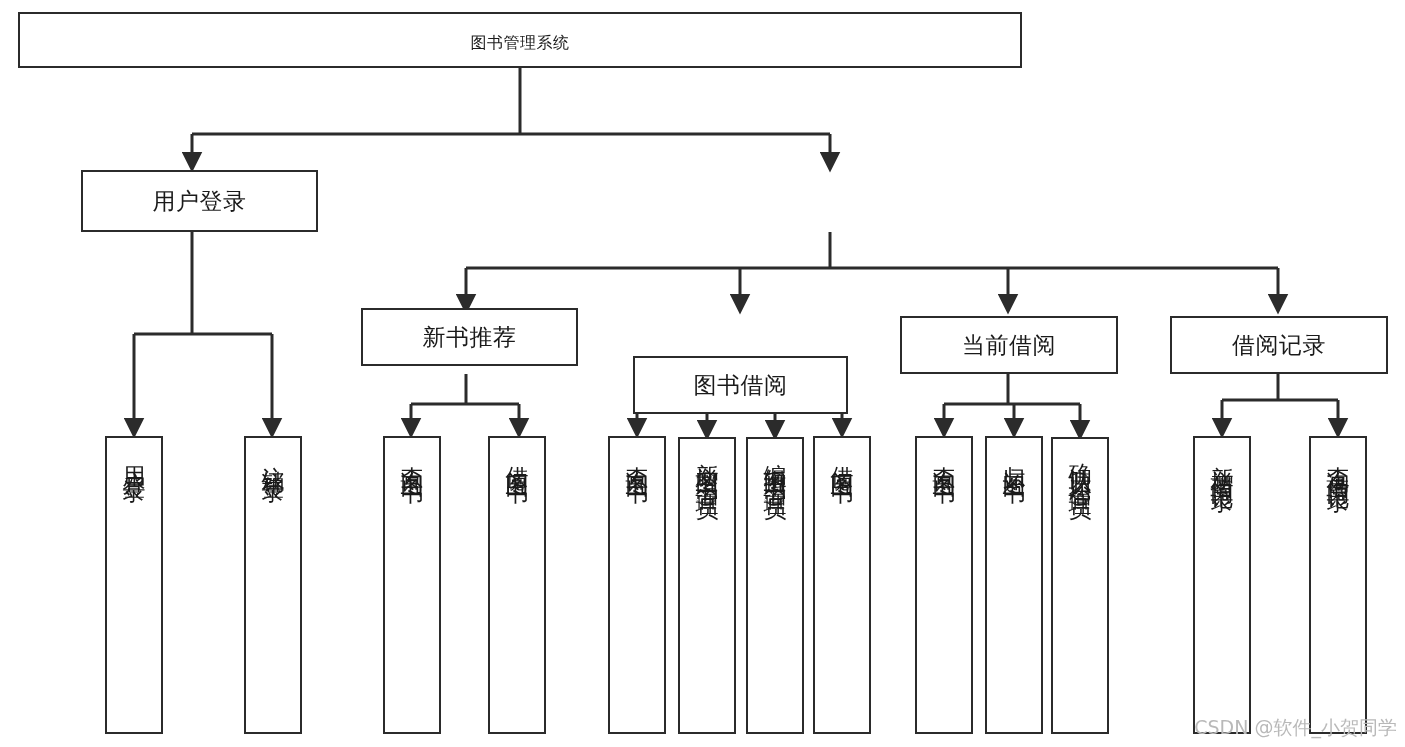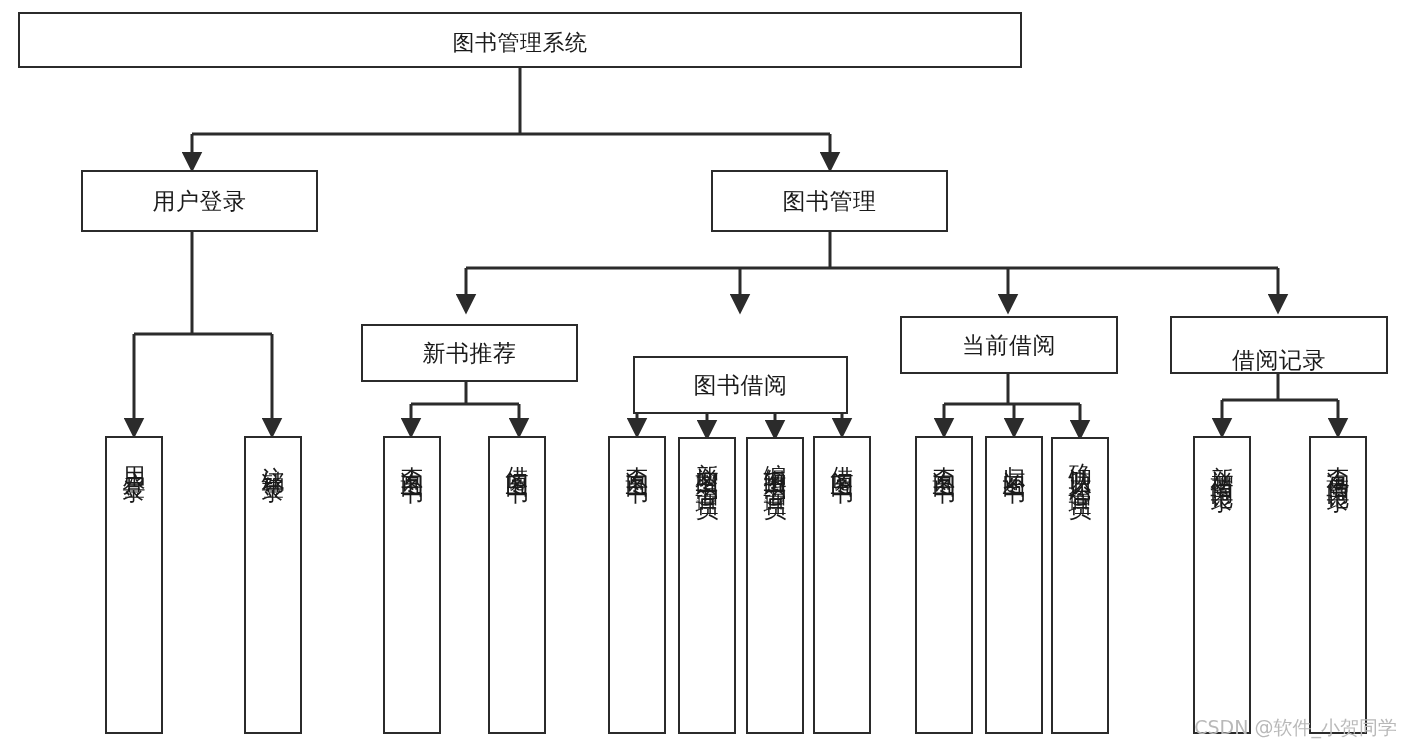--- a/index.html
+++ b/index.html
@@ -39,21 +39,21 @@
     color: #1a1a1a;
     letter-spacing: 0.5px;
     white-space: nowrap;
     line-height: 1.0;
   }
   
   .node.horiz .node-label {
     font-size: 23px;
   }
   .node.root .node-label {
-    font-size: 22px;
+    font-size: 16px;
     margin-top: 6px;
   }
   
   .node.leaf {
     align-items: flex-start;
     justify-content: center;
     padding-top: 10px;
   }
   .node.leaf .node-label {
     font-size: 23px;
@@ -136,37 +136,34 @@
   </svg>
 
   <div class="node horiz root" style="left:18px; top:12px; width:1004px; height:56px;">
     <span class="node-label">图书管理系统</span>
   </div>
 
   <div class="node horiz" style="left:81px; top:170px; width:237px; height:62px;">
     <span class="node-label">用户登录</span>
   </div>
 
-  <div class="node horiz" style="left:711px; top:170px; width:237px; height:62px;">
-    <span class="node-label">图书管理</span>
-  </div>
-
-  <div class="node horiz" style="left:361px; top:324px; width:217px; height:58px;">
+
+  <div class="node horiz" style="left:361px; top:308px; width:217px; height:58px;">
     <span class="node-label">新书推荐</span>
   </div>
 
   <div class="node horiz" style="left:633px; top:316px; width:215px; height:58px;margin-top:40px;">
     <span class="node-label">图书借阅</span>
   </div>
 
   <div class="node horiz" style="left:900px; top:316px; width:218px; height:58px;">
     <span class="node-label">当前借阅</span>
   </div>
 
-  <div class="node horiz" style="left:1170px; top:316px; width:218px; height:58px;align-items:flex-end;">
+  <div class="node horiz" style="left:1170px; top:316px; width:218px; height:58px;">
     <span class="node-label">借阅记录</span>
   </div>
 
   <div class="node leaf" style="left:105px; top:436px; width:58px; height:298px;">
     <span class="node-label">用户登录</span>
   </div>
 
   <div class="node leaf" style="left:244px; top:436px; width:58px; height:298px;">
     <span class="node-label">注销登录</span>
   </div>

